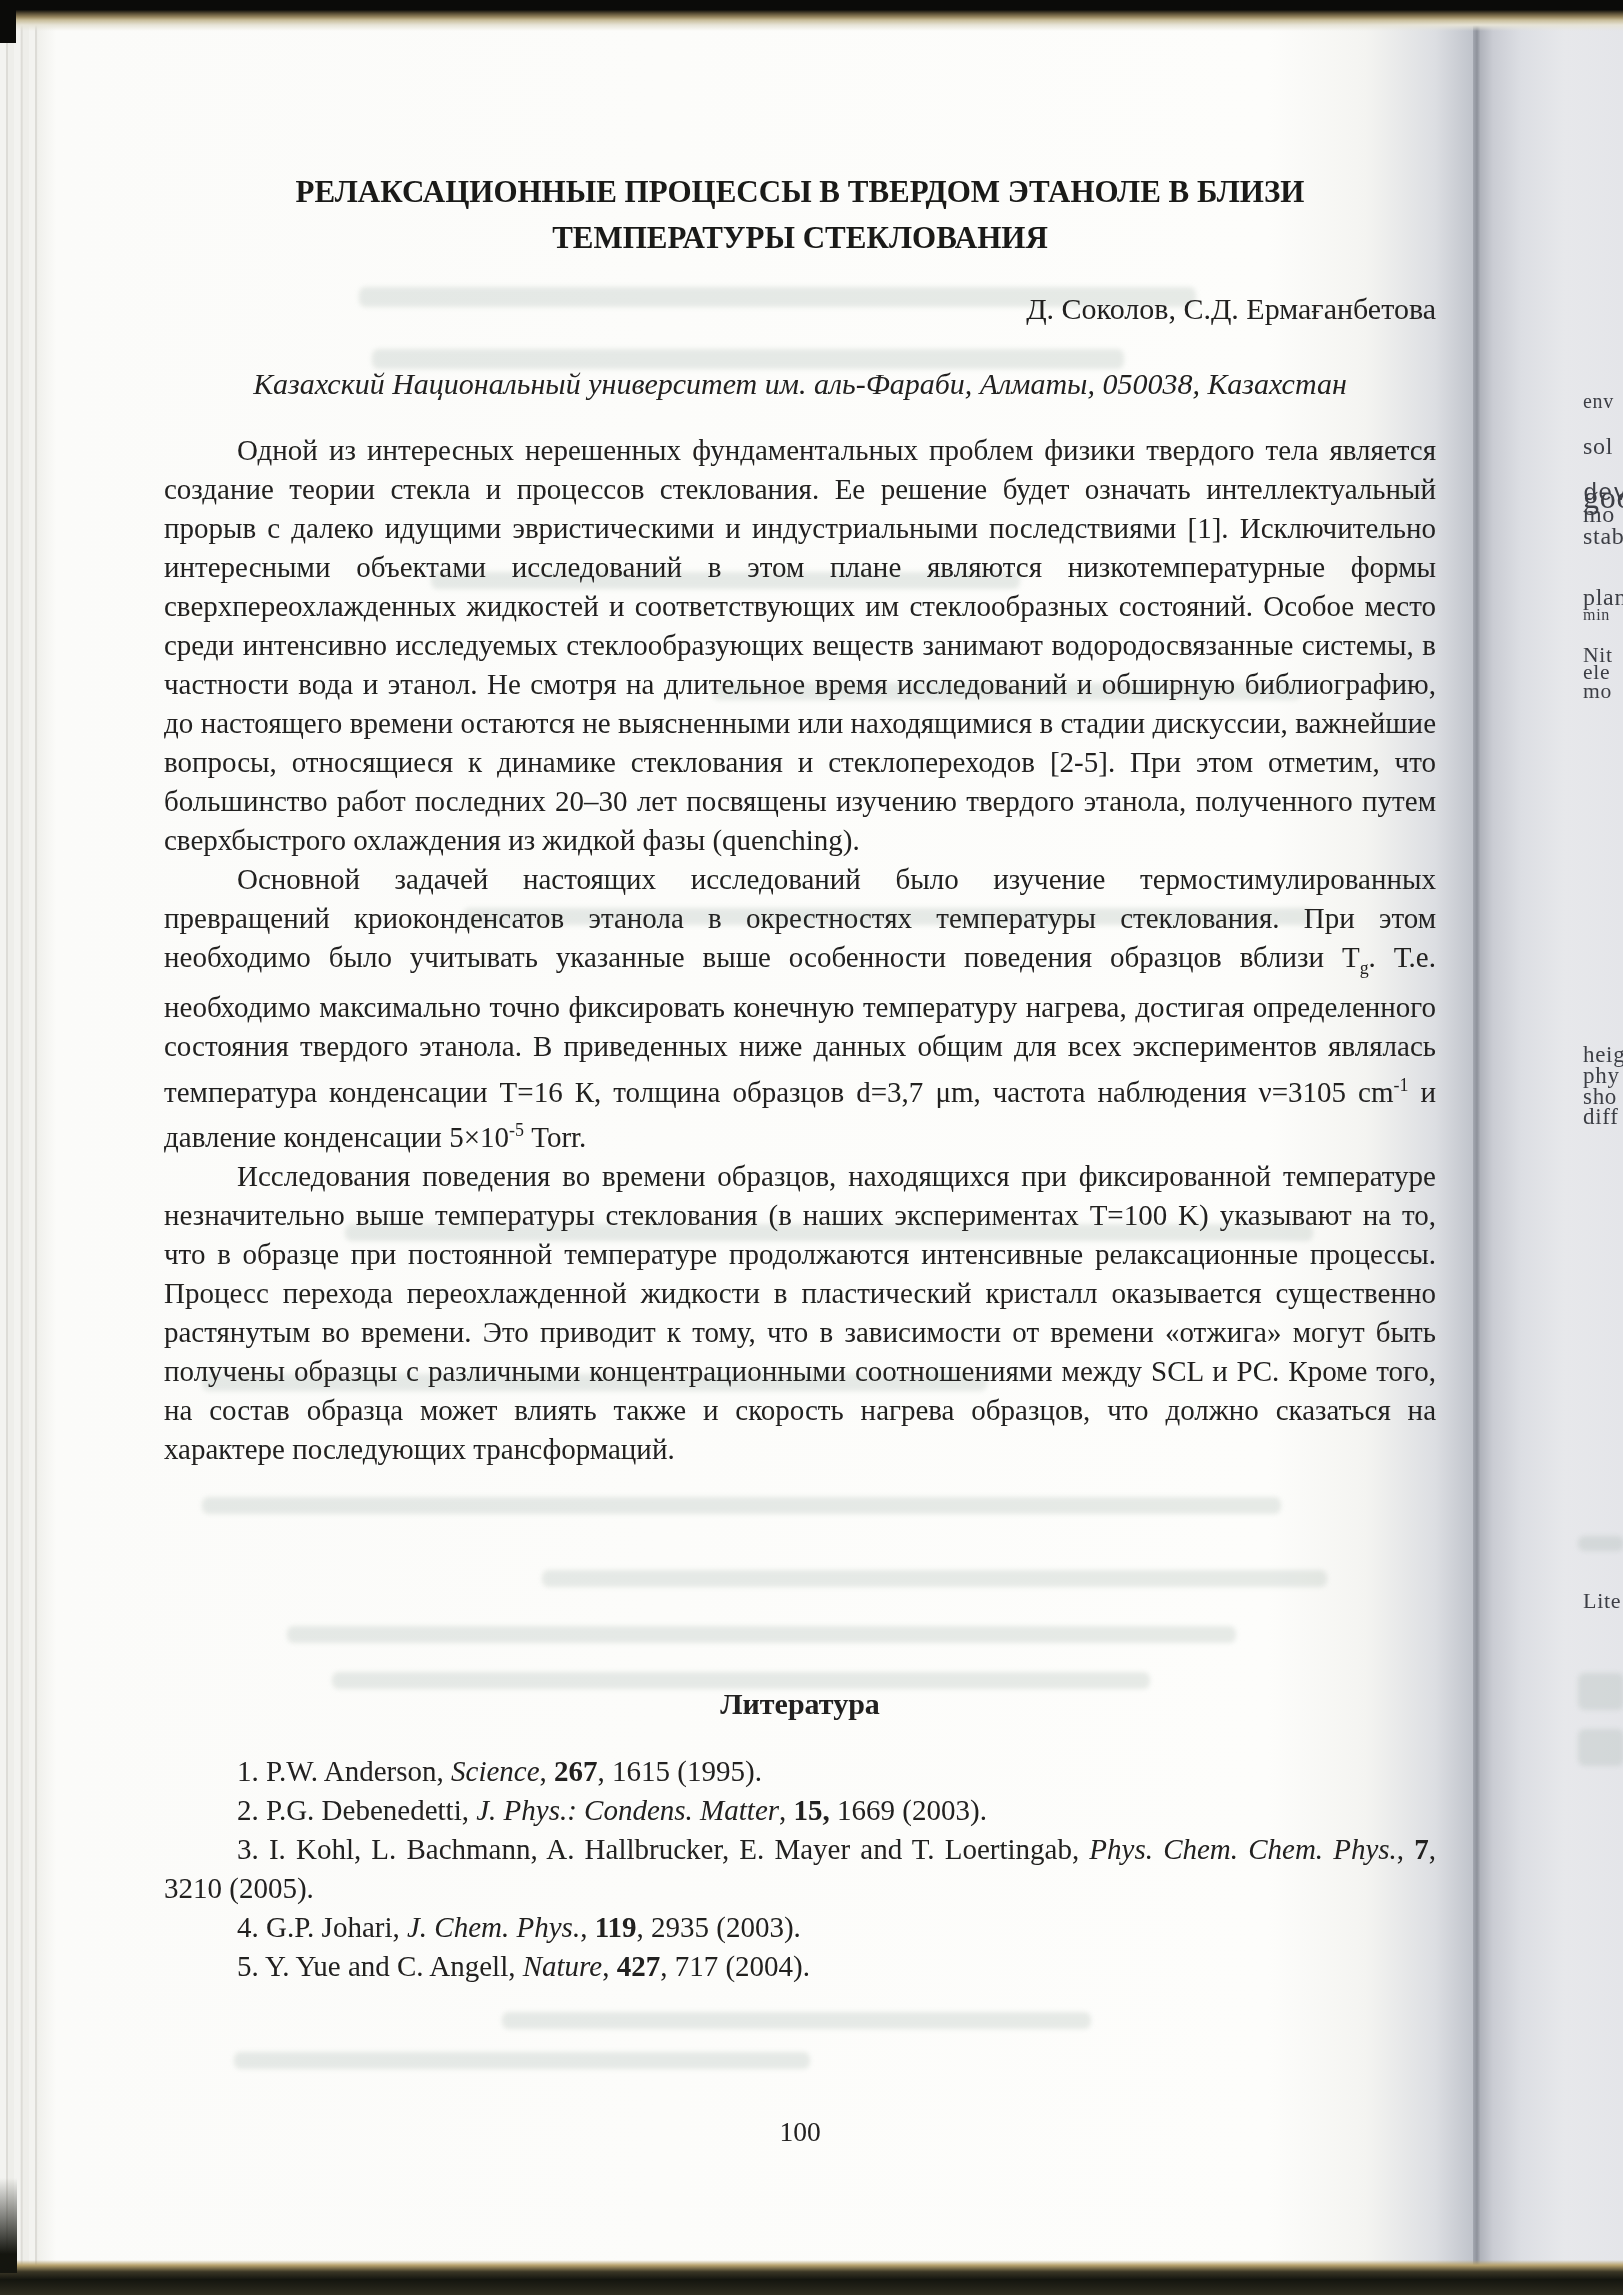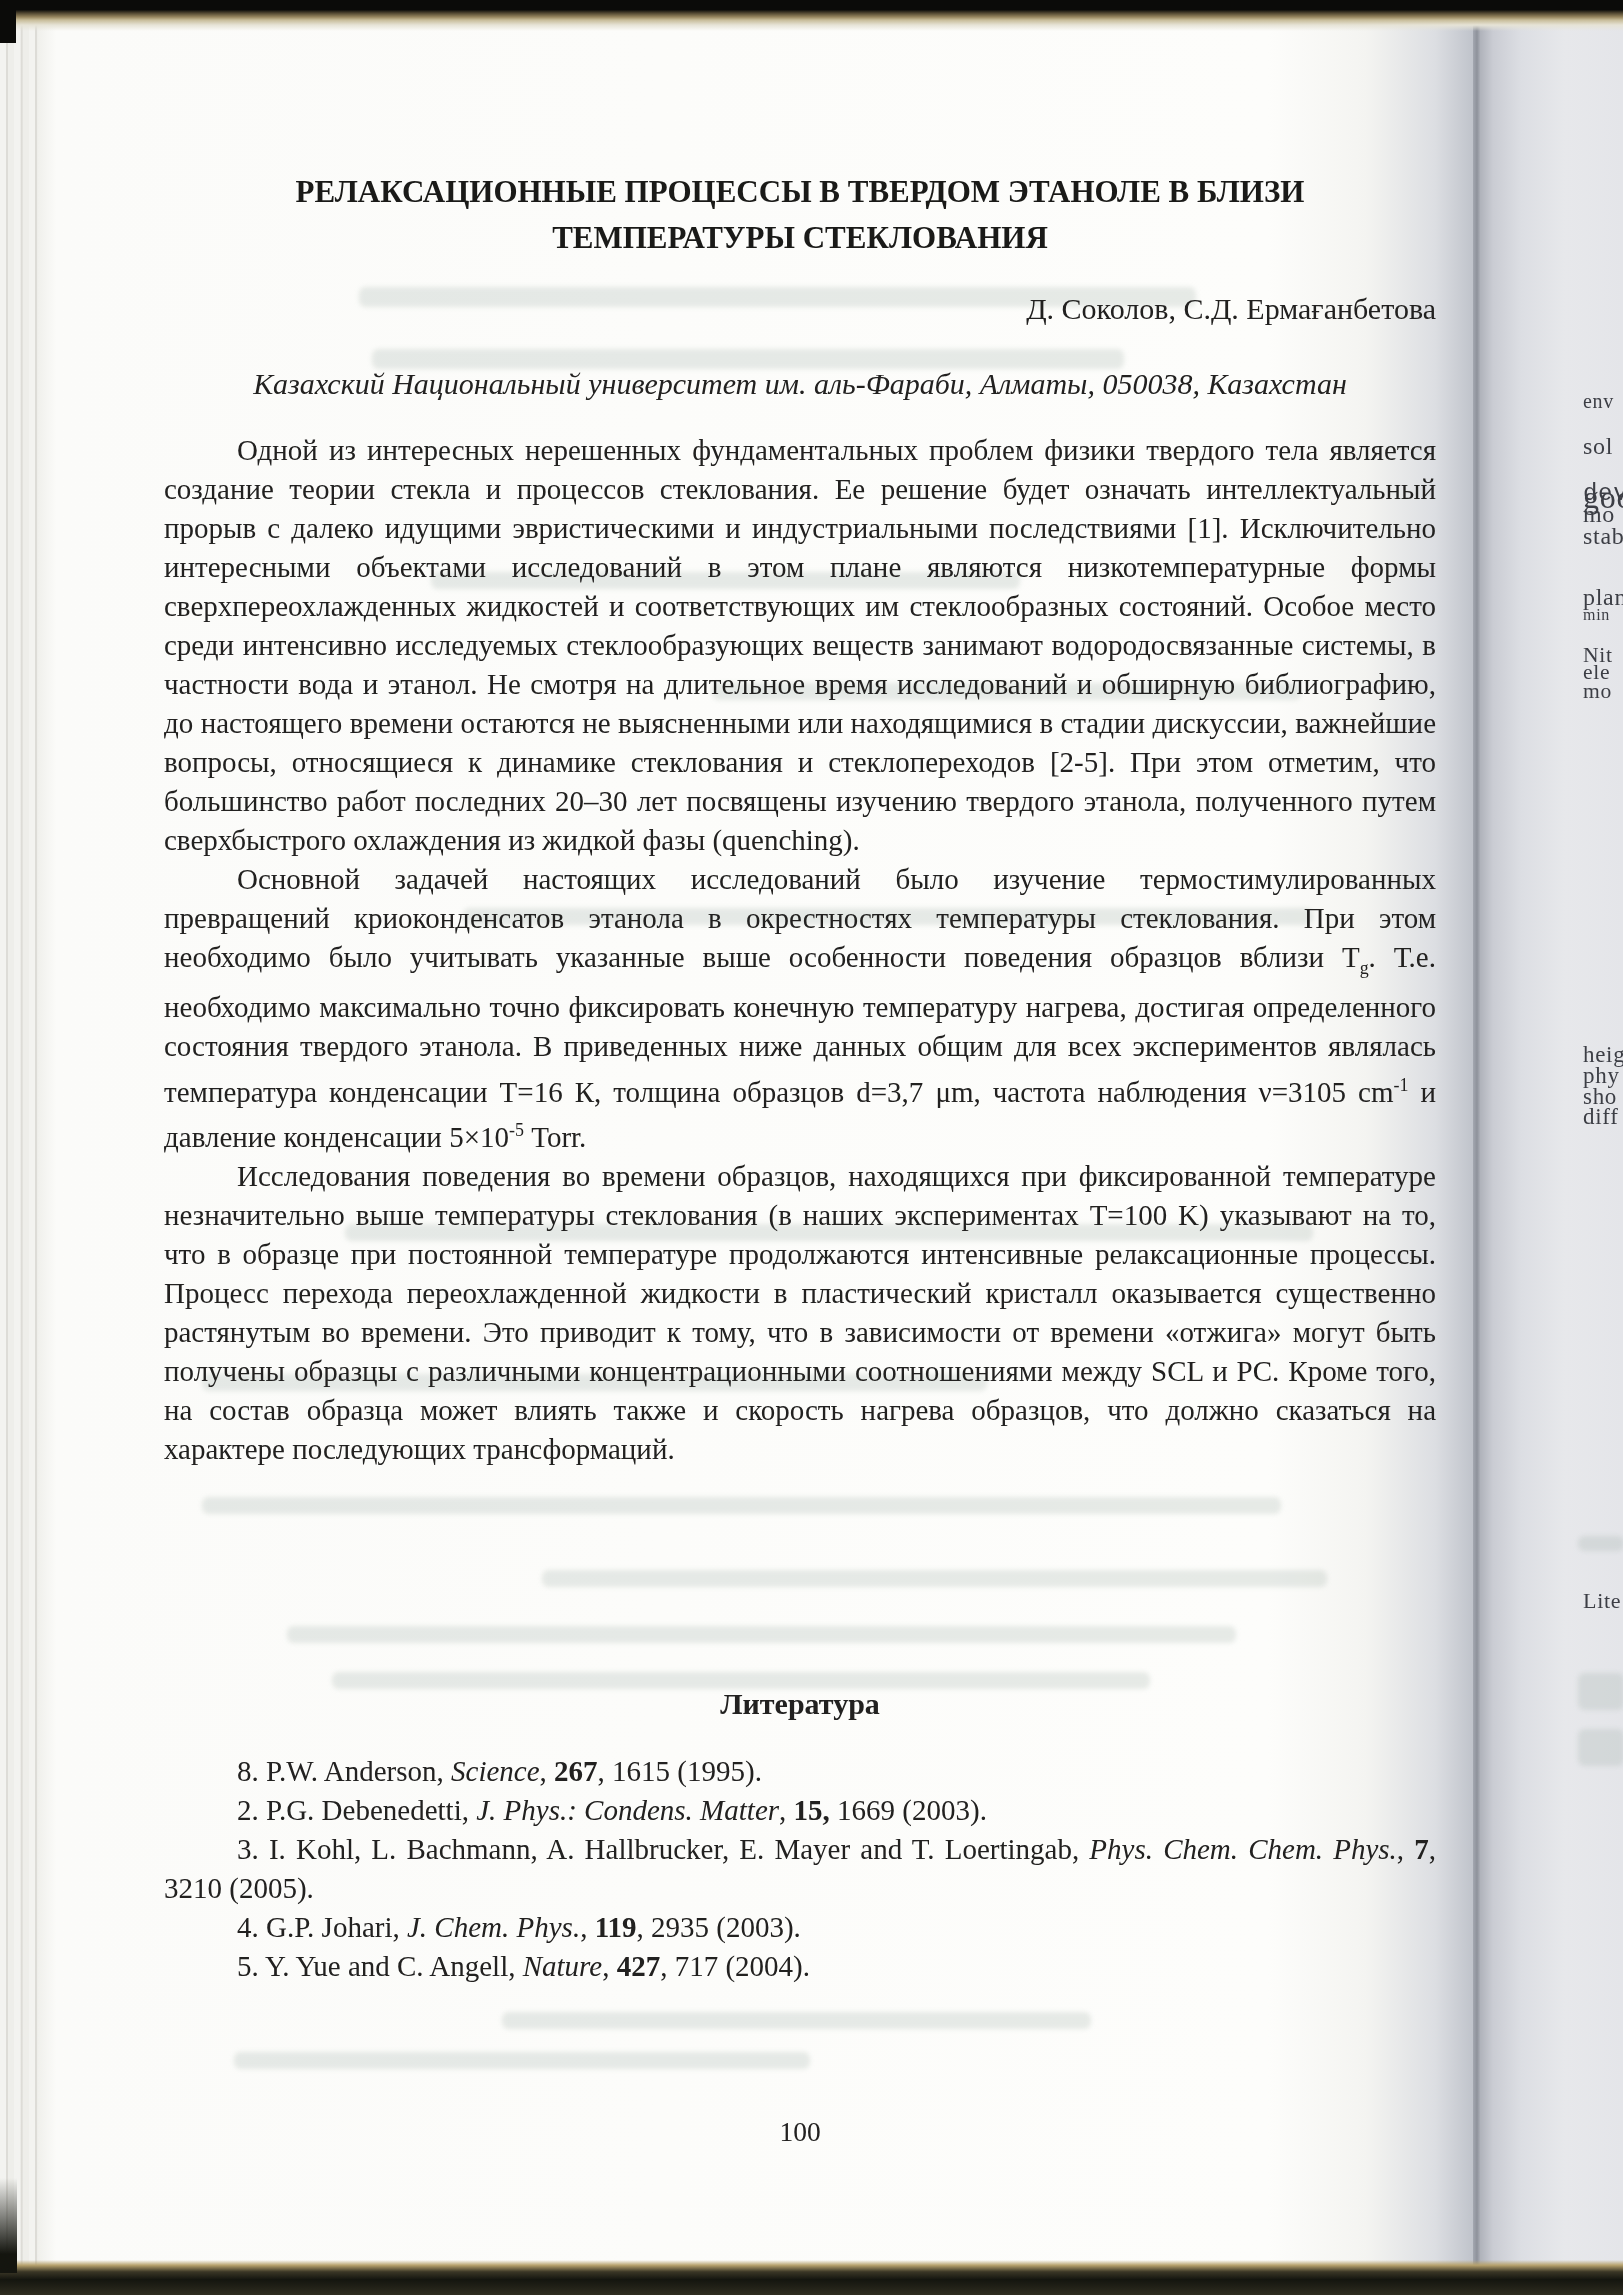--- a/index.html
+++ b/index.html
@@ -87,21 +87,21 @@
 
     <div class="bodytext">
       <p class="para"><span>Одной из  интересных нерешенных фундаментальных проблем физики твердого тела является создание теории стекла и процессов стеклования. Ее решение будет означать интеллектуальный прорыв с далеко идущими эвристическими и индустриальными последствиями [1]. Исключительно интересными объектами исследований в этом плане являются низкотемпературные формы сверхпереохлажденных жидкостей и соответствующих им стеклообразных состояний. Особое место среди интенсивно исследуемых стеклообразующих веществ занимают водородосвязанные системы, в частности вода и этанол. Не смотря на длительное время исследований и обширную библиографию, до настоящего времени остаются не выясненными или находящимися в стадии дискуссии, важнейшие вопросы, относящиеся к динамике  стеклования и стеклопереходов [2-5]. При этом отметим, что большинство работ последних 20–30 лет посвящены изучению твердого этанола, полученного путем сверхбыстрого охлаждения из жидкой фазы (quenching).</span></p>
       <p class="para"><span>Основной задачей настоящих исследований было изучение термостимулированных превращений криоконденсатов этанола в окрестностях температуры стеклования. При этом необходимо было учитывать указанные выше особенности поведения образцов вблизи T</span><span class="seg-sub">g</span><span>. Т.е. необходимо максимально точно фиксировать конечную температуру нагрева, достигая определенного состояния твердого этанола. В приведенных ниже данных общим для всех экспериментов являлась температура конденсации Т=16 К, толщина образцов d=3,7 μm, частота наблюдения ν=3105 cm</span><span class="seg-sup">-1</span><span> и давление конденсации 5×10</span><span class="seg-sup">-5</span><span> Torr.</span></p>
       <p class="para"><span>Исследования поведения во времени образцов, находящихся при фиксированной температуре незначительно выше температуры стеклования (в наших экспериментах Т=100 K) указывают на то, что в образце при постоянной температуре продолжаются интенсивные релаксационные процессы. Процесс перехода переохлажденной жидкости в пластический кристалл оказывается существенно растянутым во времени. Это приводит к тому, что в зависимости от времени «отжига» могут быть получены образцы с различными концентрационными соотношениями между SCL и PC. Кроме того, на состав образца может влиять также и скорость нагрева образцов, что должно сказаться на характере последующих трансформаций.</span></p>
     </div>
 
     <div class="lit-heading">Литература</div>
 
     <div class="refs">
-      <p class="ref"><span>8. P.W. Anderson, </span><span class="seg-italic">Science</span><span>, </span><span class="seg-bold">267</span><span>, 1615 (1995).</span></p>
+      <p class="ref"><span>1. P.W. Anderson, </span><span class="seg-italic">Science</span><span>, </span><span class="seg-bold">267</span><span>, 1615 (1995).</span></p>
       <p class="ref"><span>2. P.G. Debenedetti, </span><span class="seg-italic">J. Phys.: Condens. Matter</span><span>, </span><span class="seg-bold">15,</span><span> 1669 (2003).</span></p>
       <p class="ref"><span>3. I. Kohl, L. Bachmann, A. Hallbrucker, E. Mayer and T. Loertingab, </span><span class="seg-italic">Phys. Chem. Chem. Phys.</span><span>, </span><span class="seg-bold">7</span><span>, 3210 (2005).</span></p>
       <p class="ref"><span>4. G.P. Johari, </span><span class="seg-italic">J. Chem. Phys.</span><span>, </span><span class="seg-bold">119</span><span>, 2935 (2003).</span></p>
       <p class="ref"><span>5. Y. Yue and C. Angell, </span><span class="seg-italic">Nature</span><span>, </span><span class="seg-bold">427</span><span>, 717 (2004).</span></p>
     </div>
 
     <div class="pagenum">100</div>
   </div>
 
   <div class="fold"></div>

